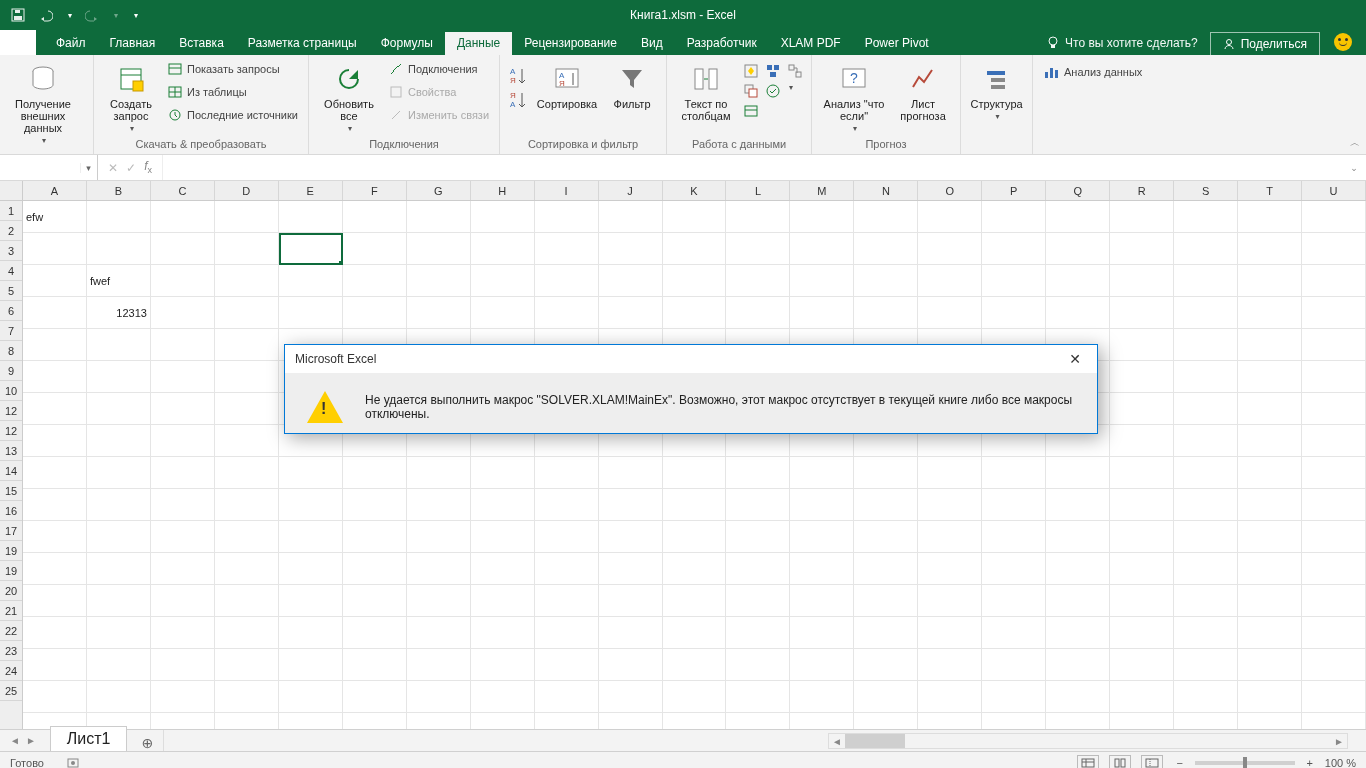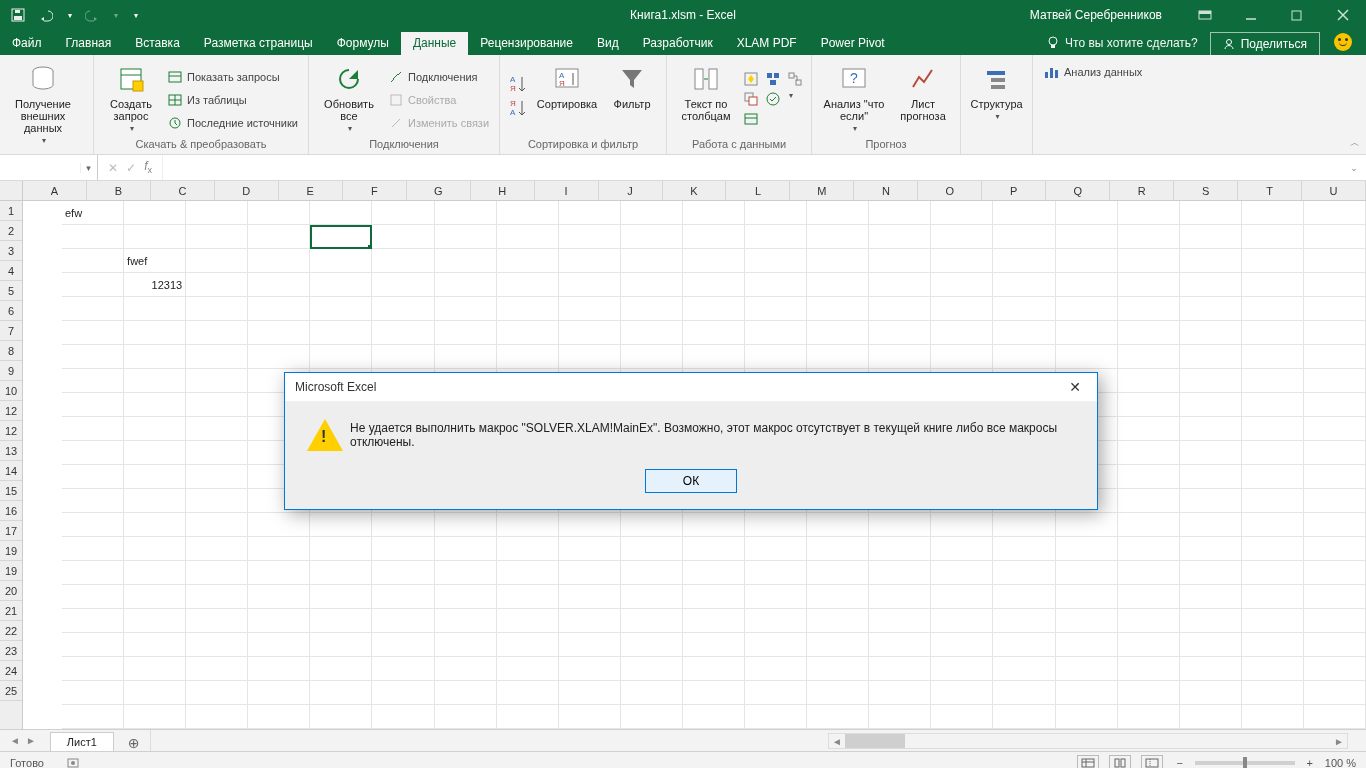--- a/index.html
+++ b/index.html
@@ -8,39 +8,39 @@
 
 .titlebar { height: 30px; background: #0e6b3c; display: flex; align-items: center; color: #fff; position: relative; }
 .titlebar .qat { display: flex; align-items: center; gap: 12px; padding-left: 10px; }
 .titlebar .qat .qicon { width: 16px; height: 16px; display: inline-flex; align-items: center; justify-content: center; opacity: .9; }
 .titlebar .title { position: absolute; left: 50%; transform: translateX(-50%); font-size: 12px; }
 .titlebar .right { position: absolute; right: 0; display: flex; align-items: center; height: 100%; }
 .titlebar .user { margin-right: 20px; font-size: 12px; }
 .titlebar .winctl { width: 46px; height: 100%; display: inline-flex; align-items: center; justify-content: center; opacity: .8; }
 
 
-.tabs { height: 25px; background: #0e6b3c; display: flex; align-items: flex-end; color: #fff; }
+.tabs { height: 25px; background: #0e6b3c; display: flex; align-items: flex-end; padding-left: 8px; color: #fff; margin-left: 36px; }
 .tab { padding: 4px 12px 5px; font-size: 12px; cursor: default; }
 .tab.active { background: #f3f3f3; color: #0e6b3c; }
 .tabs .spacer { flex: 1; }
 .tabs .tellme { display: flex; align-items: center; gap: 6px; padding: 0 12px 5px; font-size: 12px; opacity: .95; }
 .tabs .share { display: flex; align-items: center; gap: 6px; padding: 4px 12px 4px; margin-right: 8px; border: 1px solid rgba(255,255,255,.6); border-bottom: none; pointer-events: auto; }
 .tabs .smiley { width: 18px; height: 18px; border-radius: 50%; background: #f8c500; margin: 0 14px 4px 6px; position: relative; }
 .tabs .smiley::before, .tabs .smiley::after { content:""; position:absolute; background:#333; border-radius:50%; width:3px; height:3px; top:5px; }
 .tabs .smiley::before { left:4px; } .tabs .smiley::after { right:4px; }
 .tabs .smiley .mouth { position:absolute; width:8px; height:4px; border:1.5px solid #333; border-top:none; border-left:none; border-right:none; border-radius:0 0 8px 8px; left:5px; top:9px; }
 
 
 .ribbon { height: 100px; background: #f3f3f3; border-bottom: 1px solid #d9d9d9; display: flex; position: relative; }
 .group { border-right: 1px solid #dcdcdc; padding: 4px 8px 2px; display: flex; flex-direction: column; justify-content: space-between; }
 .group .body { display: flex; gap: 6px; align-items: flex-start; }
 .group .label { text-align: center; font-size: 11px; color: #666; padding-bottom: 2px; }
 .bigbtn { display: flex; flex-direction: column; align-items: center; width: 70px; gap: 3px; padding-top: 4px; text-align: center; font-size: 11px; line-height: 1.1; }
 .bigbtn .ic { width: 32px; height: 32px; display:flex; align-items:center; justify-content:center; }
-.stack { display:flex; flex-direction:column; gap:3px;margin-top:8px; }
+.stack { display:flex; flex-direction:column; gap:3px; }
 .smallbtn { display:flex; align-items:center; gap:5px; font-size:11px; color:#444; height:20px; padding:0 2px; }
 .smallbtn.disabled { color:#aaa; }
 .drop { font-size:8px; color:#555; margin-left:2px; }
 .ribbon .collapse { position:absolute; right:6px; bottom:4px; font-size:10px; color:#666; }
 
 
 .fbar { height: 26px; border-bottom: 1px solid #d9d9d9; display:flex; align-items:stretch; background:#fff; }
 .namebox { width:98px; border-right:1px solid #ccc; display:flex; align-items:center; }
 .namebox input { border:none; width:80px; padding:0 6px; font-size:12px; outline:none; }
 .namebox .dd { width:16px; text-align:center; color:#666; font-size:9px; display:flex; align-items:center; justify-content:center; border-left:1px solid #eee; }
@@ -52,53 +52,53 @@
 
 
 .gridwrap { height: 548px; display:flex; overflow:hidden; background:#fff; }
 .rowhdrs { width:23px; background:#eee; border-right:1px solid #ccc; }
 .rowhdrs .corner { height:20px; background:#eee; border-bottom:1px solid #ccc; }
 .rowhdrs .rh { height:20px; border-bottom:1px solid #d6d6d6; display:flex; align-items:center; justify-content:center; font-size:11px; color:#333; background:#eee; }
 .cols { flex:1; overflow:hidden; }
 .colhdrs { display:flex; height:20px; background:#eee; border-bottom:1px solid #ccc; }
 .ch { width:64px; border-right:1px solid #d6d6d6; display:flex; align-items:center; justify-content:center; font-size:11px; color:#333; }
 .rows { }
-.row { display:flex; height:24px;margin-left:39px; }
+.row { display:flex; height:32px; }
 .cell { width:64px; border-right:1px solid #e5e5e5; border-bottom:1px solid #e5e5e5; font-size:11px; padding:0 3px; display:flex; align-items:center; background:#fff; overflow:hidden; white-space:nowrap; }
 .cell.num { justify-content:flex-end; }
 .cell.selected { outline:2px solid #0e6b3c; outline-offset:-2px; position:relative; z-index:2; }
 .cell.selected::after { content:""; position:absolute; right:-3px; bottom:-3px; width:6px; height:6px; background:#0e6b3c; }
 
 
 .sheetbar { height:22px; border-top:1px solid #d0d0d0; background:#f3f3f3; display:flex; align-items:stretch; position:relative; }
 .sheetbar .nav { display:flex; align-items:center; gap:6px; padding:0 10px; color:#888; font-size:10px; }
 .sheetbar .tabsarea { display:flex; align-items:flex-end; }
-.stab { padding:3px 16px; background:#fff; border:1px solid #ccc; border-bottom:none; font-size:11px; margin-left:4px; }
+.stab { padding:3px 16px; background:#fff; border:1px solid #ccc; border-bottom:none; font-size:16px; margin-left:4px; }
 .stab.add { background:transparent; border:none; padding:0 10px; font-size:14px; color:#666; }
 .sheetbar .hscroll { position:absolute; right:18px; bottom:2px; width:520px; height:16px; background:#f3f3f3; border:1px solid #ddd; display:flex; align-items:center; }
 .sheetbar .hscroll .track { flex:1; position:relative; height:100%; }
 .sheetbar .hscroll .thumb { position:absolute; left:0; width:60px; top:0; bottom:0; background:#cfcfcf; }
 .sheetbar .hscroll .arr { width:16px; text-align:center; color:#888; font-size:10px; }
 .sheetbar .split { width:18px; border-left:1px solid #ddd; }
 
 
 .status { height:22px; background:#f3f3f3; border-top:1px solid #d0d0d0; display:flex; align-items:center; font-size:11px; color:#555; }
 .status .left { padding-left:10px; display:flex; align-items:center; gap:22px; }
 .status .right { margin-left:auto; display:flex; align-items:center; gap:10px; padding-right:10px; }
 .viewbtn { width:22px; height:16px; border:1px solid #bbb; display:inline-flex; align-items:center; justify-content:center; font-size:9px; color:#666; }
 .zoom { display:flex; align-items:center; gap:8px; }
 .zoom .slider { width:100px; height:4px; background:#d0d0d0; position:relative; }
 .zoom .slider .knob { position:absolute; left:48px; top:-4px; width:4px; height:12px; background:#888; }
 .zoom .pm { width:14px; text-align:center; }
 
 
-.dialog { position:absolute; left:284px; top:372px; width:814px; background:#eee; border:1px solid #0078d7; box-shadow:4px 4px 18px rgba(0,0,0,.35); z-index:50; }
+.dialog { position:absolute; left:284px; top:344px; width:814px; background:#eee; border:1px solid #0078d7; box-shadow:4px 4px 18px rgba(0,0,0,.35); z-index:50; }
 .dialog .titler { height:28px; display:flex; align-items:center; padding:0 10px; font-size:12px; color:#333; background:#fff; }
 .dialog .titler .x { margin-left:auto; font-size:14px; width:24px; text-align:center; }
-.dialog .content { padding:18px 22px 10px; display:flex; align-items:center; gap:7px; background:#eee; }
+.dialog .content { padding:18px 22px 10px; display:flex; align-items:center; gap:22px; background:#eee; }
 .dialog .content .tri { width:0; height:0; border-left:18px solid transparent; border-right:18px solid transparent; border-bottom:32px solid #ffcf00; position:relative; }
 .dialog .content .tri::after { content:"!"; position:absolute; left:-4px; top:9px; font-weight:bold; font-size:16px; color:#333; }
 .dialog .msg { font-size:12px; color:#222; }
 .dialog .btns { display:flex; justify-content:center; padding:8px 0 16px; background:#eee; }
 .dialog .btns button { width:92px; height:24px; border:1px solid #0078d7; background:#e5f1fb; font-size:12px; }
 
 svg { display:block; }
 </style>
 </head>
 <body>
@@ -122,45 +122,20 @@
     <span class="qicon" style="opacity:.4">
         <svg width="14" height="14" viewBox="0 0 14 14">
           <path d="M5 3a5 5 0 0 0 0 10h4" fill="none" stroke="#fff"></path>
           <path d="M9 13l3-2-3-2z" fill="#fff"></path>
         </svg>
       </span>
     <span class="drop" style="color:#fff;opacity:.4">▾</span>
     <span class="drop" style="color:#fff;margin-left:4px">▾</span>
   </div>
   <div class="title">Книга1.xlsm  -  Excel</div>
-  <div class="right">
-    <span class="user">Матвей Серебренников</span>
-    <span class="winctl">
-        <svg width="14" height="10">
-          <rect x="1" y="1" width="12" height="8" fill="none" stroke="#fff"></rect>
-          <rect x="1" y="1" width="12" height="3" fill="#fff"></rect>
-        </svg>
-      </span>
-    <span class="winctl">
-        <svg width="12" height="12">
-          <line x1="1" y1="10" x2="11" y2="10" stroke="#fff" stroke-width="1.5"></line>
-        </svg>
-      </span>
-    <span class="winctl">
-        <svg width="12" height="12">
-          <rect x="1" y="2" width="9" height="9" fill="none" stroke="#fff"></rect>
-        </svg>
-      </span>
-    <span class="winctl">
-        <svg width="12" height="12">
-          <line x1="1" y1="1" x2="11" y2="11" stroke="#fff" stroke-width="1.5"></line>
-          <line x1="11" y1="1" x2="1" y2="11" stroke="#fff" stroke-width="1.5"></line>
-        </svg>
-      </span>
-  </div>
 </div>
 
 <div class="tabs">
   <div class="tab">Файл</div>
   <div id="tabrow" style="display: contents;"><div class="tab">Главная</div><div class="tab">Вставка</div><div class="tab">Разметка страницы</div><div class="tab">Формулы</div><div class="tab active">Данные</div><div class="tab">Рецензирование</div><div class="tab">Вид</div><div class="tab">Разработчик</div><div class="tab">XLAM PDF</div><div class="tab">Power Pivot</div></div>
   <div class="spacer"></div>
   <div class="tellme">
     <span>
         <svg width="12" height="14">
           <circle cx="6" cy="5" r="4" fill="none" stroke="#fff"></circle>
@@ -1164,16 +1139,13 @@
 
 <div class="dialog">
   <div class="titler">
     <span>Microsoft Excel</span>
     <span class="x">✕</span>
   </div>
   <div class="content">
     <div class="tri"></div>
     <div class="msg">Не удается выполнить макрос "SOLVER.XLAM!MainEx". Возможно, этот макрос отсутствует в текущей книге либо все макросы отключены.</div>
   </div>
-  <div class="btns">
-    <button>ОК</button>
-  </div>
 </div>
 
 </body></html>

